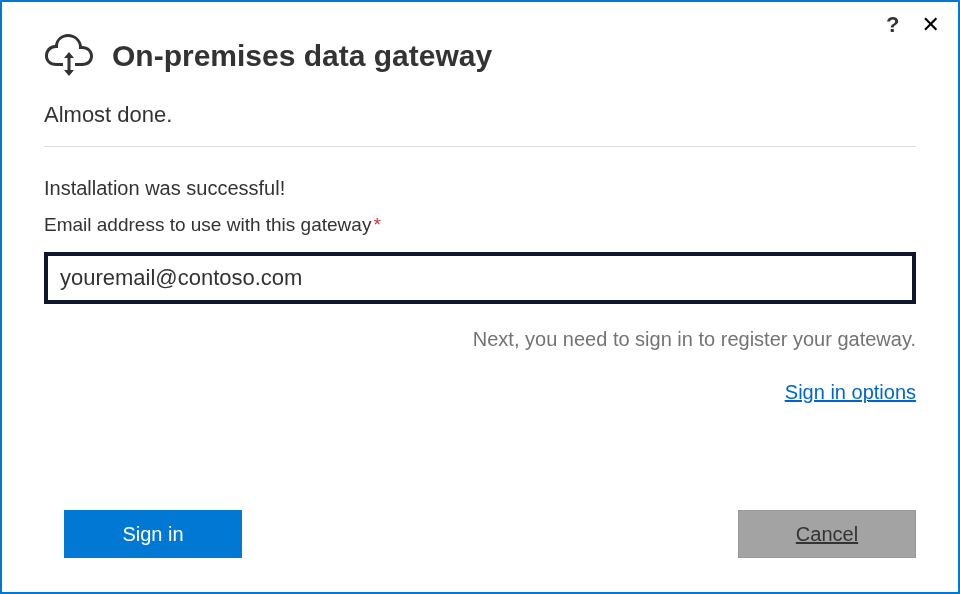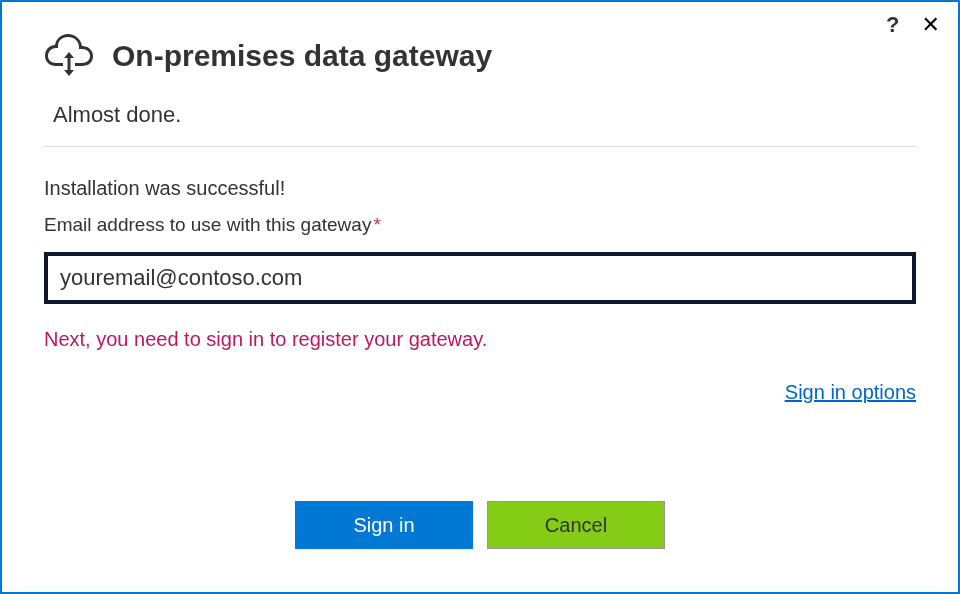--- a/index.html
+++ b/index.html
@@ -57,21 +57,20 @@
     }
     .title {
       font-size: 30px;
       font-weight: 600;
       color: #333;
     }
     .subtitle {
       font-size: 22px;
       color: #333;
       margin-bottom: 18px;
-      margin-left: 9px;
     }
     .divider {
       border: none;
       border-top: 1px solid #ddd;
       margin-bottom: 30px;
     }
     .status-text {
       font-size: 20px;
       color: #333;
       margin-bottom: 14px;
@@ -90,55 +89,58 @@
       font-size: 22px;
       padding: 9px 12px;
       border: 4px solid #0f172a;
       outline: none;
       color: #333;
       font-family: inherit;
       margin-bottom: 24px;
     }
     .next-text {
       font-size: 20px;
-      color: #be185d;
+      color: #737373;
+      text-align: right;
     }
     .link-row {
       text-align: right;
       margin-top: 30px;
       text-decoration: underline;
     }
     .options-link {
       font-size: 20px;
       color: #0066cc;
       text-decoration: underline;
       cursor: pointer;
     }
     .footer {
-      padding: 0 42px 43px 42px;
+      padding: 0 42px 34px 42px;
       display: flex;
-      justify-content: center;
+      justify-content: space-between;
       gap: 14px;
+      margin-left: 20px;
     }
     .btn {
       min-width: 178px;
       height: 48px;
       font-size: 20px;
       border: none;
       cursor: pointer;
       font-family: inherit;
     }
     .btn-primary {
       background: #0078d4;
       color: #fff;
     }
     .btn-secondary {
-      background: #84cc16;
+      background: #a3a3a3;
       color: #333;
       border: 1px solid #999;
+      text-decoration: underline;
     }
   </style>
 </head>
 <body>
 
 <div class="window">
 
   <div class="titlebar-icons">
     <span class="help-icon">?</span>
     <span class="close-icon">✕</span>

